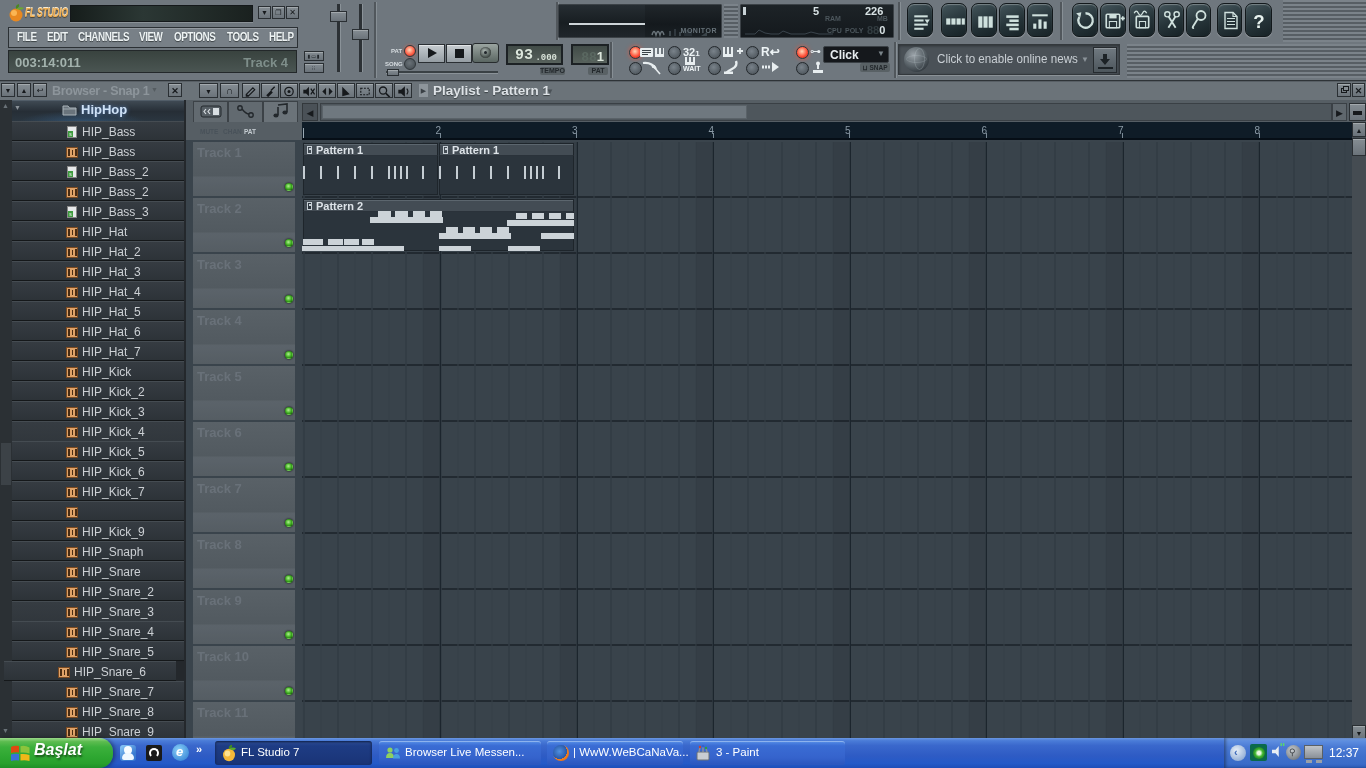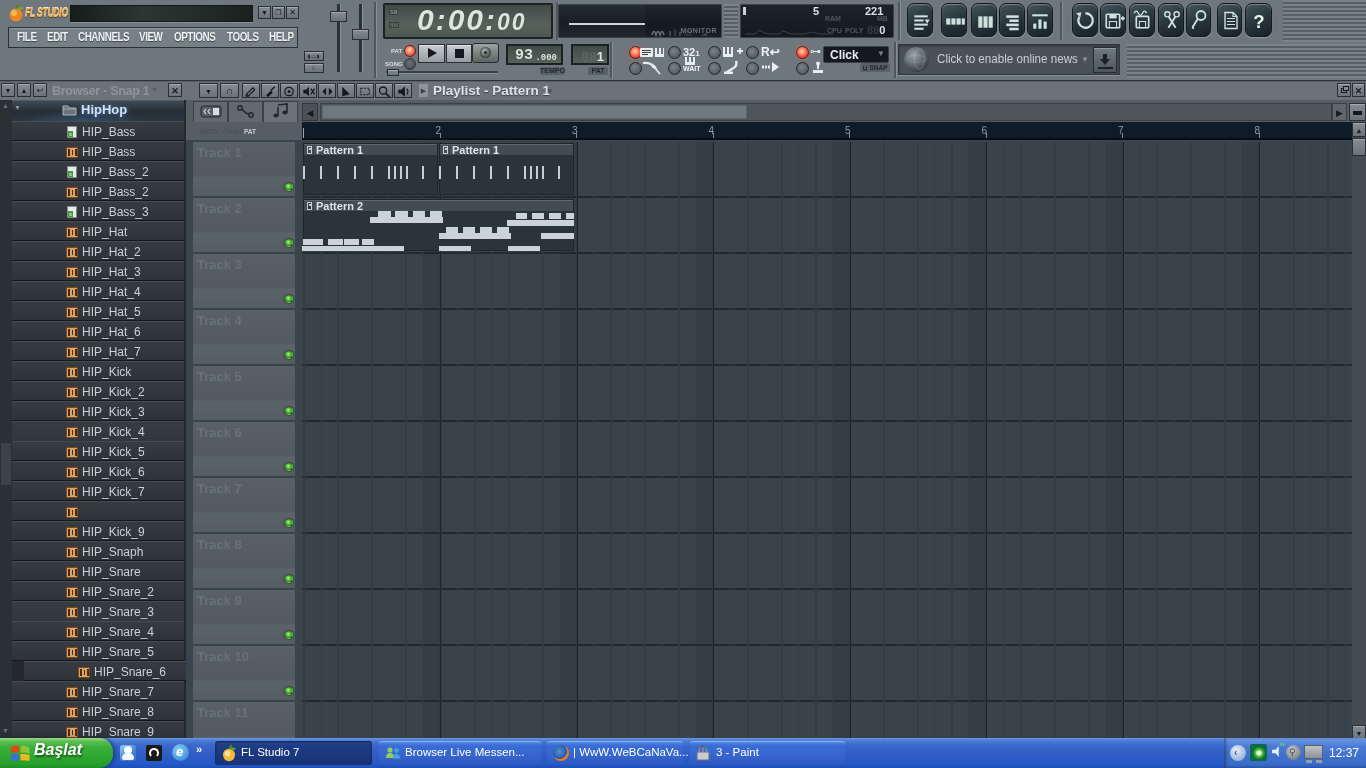--- a/index.html
+++ b/index.html
@@ -27,40 +27,39 @@
   <div class="abs" id="menuitems" style="left:8px;top:29px;width:290px;height:18px;font-weight:bold;font-size:13px;color:#eef3f4;text-shadow:0 1px 1px #3c4245;letter-spacing:-0.6px">
     <span class="abs mi" style="left:9px">FILE</span>
       <span class="abs mi" style="left:39px">EDIT</span>
       <span class="abs mi" style="left:70px">CHANNELS</span>
       <span class="abs mi" style="left:131px">VIEW</span>
       <span class="abs mi" style="left:166px">OPTIONS</span>
       <span class="abs mi" style="left:219px">TOOLS</span>
       <span class="abs mi" style="left:261px">HELP</span>
   </div>
 
+  <div class="abs" style="left:8px;top:50px;width:289px;height:23px;background:linear-gradient(#39433f,#4a5552);border:1px solid #23282a">
+    <span style="position:absolute;left:6px;top:4px;font-size:13px;font-weight:bold;color:#a3b2ad">003:14:011</span>
+    <span style="position:absolute;right:8px;top:4px;font-size:13px;font-weight:bold;color:#7e8e8a">Track 4</span>
+  </div>
   <div class="abs btn" style="left:304px;top:51px;width:20px;height:10px;font-size:5px;color:#23282c;text-align:center;line-height:9px;letter-spacing:1px">▮▭▮</div>
   <div class="abs btn" style="left:304px;top:63px;width:20px;height:10px;font-size:5px;color:#23282c;text-align:center;line-height:9px;letter-spacing:1px">⁝⁝</div>
 
   <div class="abs" style="left:337px;top:4px;width:4px;height:68px;background:#2c3135;border-right:1px solid #8a9298"></div>
   <div class="abs btn" style="left:330px;top:11px;width:17px;height:11px"></div>
   <div class="abs" style="left:359px;top:4px;width:4px;height:68px;background:#2c3135;border-right:1px solid #8a9298"></div>
   <div class="abs btn" style="left:352px;top:29px;width:17px;height:11px"></div>
 
   <div class="abs" style="left:374px;top:2px;width:2px;height:76px;background:#51575c;box-shadow:1px 0 0 #878f95"></div>
   <div class="abs" style="left:610px;top:42px;width:2px;height:36px;background:#51575c;box-shadow:1px 0 0 #878f95"></div>
   <div class="abs" style="left:894px;top:42px;width:2px;height:36px;background:#51575c;box-shadow:1px 0 0 #878f95"></div>
   <div class="abs" style="left:556px;top:2px;width:2px;height:38px;background:#51575c;box-shadow:1px 0 0 #878f95"></div>
   <div class="abs" style="left:898px;top:2px;width:2px;height:38px;background:#51575c;box-shadow:1px 0 0 #878f95"></div>
   <div class="abs" style="left:1060px;top:2px;width:2px;height:38px;background:#51575c;box-shadow:1px 0 0 #878f95"></div>
 
-  <div class="abs" style="left:383px;top:3px;width:170px;height:36px;background:linear-gradient(#414b47,#57615c 60%,#4e5853);border:2px solid #1c2124;border-radius:2px">
-    <span style="position:absolute;left:4px;top:4px;font-size:6px;font-weight:bold;color:#8a9a90;background:#37413c;padding:0 1px">S8</span>
-    <span style="position:absolute;left:4px;top:17px;font-size:6px;font-weight:bold;color:#66766c;background:#37413c;padding:0 1px">8M</span>
-    <span id="bigtime" style="position:absolute;left:32px;top:-2px;font-size:30px;font-weight:bold;font-style:italic;letter-spacing:2px;color:#dce6dc;text-shadow:0 0 1px #2e3834">0:00:<span style="font-size:23px">00</span></span>
-  </div>
 
   <div class="abs" style="left:391px;top:48px;font-size:6px;font-weight:bold;color:#d8dee2">PAT</div>
   <div class="abs" style="left:385px;top:61px;font-size:6px;font-weight:bold;color:#d8dee2">SONG</div>
   <div class="abs" style="left:404px;top:45px;width:12px;height:12px;border-radius:50%;background:radial-gradient(circle at 45% 40%,#ffd8b8,#ff6048 55%,#a02418);border:1px solid #30363a;box-shadow:0 0 3px rgba(255,90,60,.6)"></div>
   <div class="abs" style="left:404px;top:58px;width:12px;height:12px;border-radius:50%;background:radial-gradient(circle at 45% 40%,#6a7278,#3e464c);border:1px solid #30363a"></div>
   <div class="abs" style="left:418px;top:44px;width:27px;height:19px;background:linear-gradient(#c6ccd0,#959da3);border:1px solid #2a2f33;box-shadow:inset 0 1px 0 rgba(255,255,255,.5)">
       <div style="width:0;height:0;border-left:9px solid #16191c;border-top:5.5px solid transparent;border-bottom:5.5px solid transparent;margin:3px 0 0 9px"></div>
     </div>
   <div class="abs" style="left:446px;top:44px;width:26px;height:19px;background:linear-gradient(#c6ccd0,#959da3);border:1px solid #2a2f33;box-shadow:inset 0 1px 0 rgba(255,255,255,.5)">
       <div style="width:9px;height:9px;background:#16191c;margin:4px 0 0 8px"></div>
@@ -96,21 +95,21 @@
     <div style="position:absolute;right:4px;bottom:3px;font-size:7px;font-weight:bold;color:#657077;letter-spacing:.5px">MONITOR</div>
   </div>
   <div class="abs ridge" style="left:724px;top:4px;width:14px;height:34px"></div>
   <div class="abs" style="left:740px;top:4px;width:154px;height:34px;background:linear-gradient(#1d2327,#14191d);border:1px solid #3c4247;border-radius:1px">
     <div style="position:absolute;left:2px;top:2px;width:3px;height:8px;background:#c8d2d6"></div>
     <svg style="position:absolute;left:4px;bottom:2px" width="88" height="9" viewBox="0 0 88 9">
         <path d="M0 8 L10 8 L14 4 L20 7 L26 8 L34 8 L38 5 L46 8 L60 8 L66 6 L74 8 L88 8" stroke="#3a444c" fill="none" stroke-width="1"></path>
       </svg>
     <div style="position:absolute;left:72px;top:0px;font-size:11px;font-weight:bold;color:#d8e2e4">5</div>
     <div style="position:absolute;left:84px;top:10px;font-size:7px;font-weight:bold;color:#4c565c">RAM</div>
-    <div style="position:absolute;left:124px;top:0px;font-size:11px;font-weight:bold;color:#d8e2e4">221</div>
+    <div style="position:absolute;left:124px;top:0px;font-size:11px;font-weight:bold;color:#d8e2e4">226</div>
     <div style="position:absolute;left:136px;top:10px;font-size:7px;font-weight:bold;color:#4c565c">MB</div>
     <div style="position:absolute;left:86px;top:22px;font-size:7px;font-weight:bold;color:#4c565c">CPU</div>
     <div style="position:absolute;left:104px;top:22px;font-size:7px;font-weight:bold;color:#4c565c">POLY</div>
     <div style="position:absolute;left:126px;top:19px;font-size:11px;font-weight:bold;color:#323c40">88<span style="color:#d8e2e4">0</span></div>
   </div>
 
   <div id="knobs">
       <div class="abs" style="left:629px;top:46px;width:13px;height:13px;border-radius:50%;background:radial-gradient(circle at 45% 40%,#ffd8b8,#ff5038 55%,#a02418);border:1px solid #30363a;box-shadow:0 0 4px rgba(255,80,50,.7)"></div>
       <div class="abs" style="left:629px;top:62px;width:13px;height:13px;border-radius:50%;background:radial-gradient(circle at 42% 38%,#79828a,#454d53);border:1px solid #23282c"></div>
       <div class="abs" style="left:668px;top:46px;width:13px;height:13px;border-radius:50%;background:radial-gradient(circle at 42% 38%,#79828a,#454d53);border:1px solid #23282c"></div>
@@ -475,21 +474,21 @@
         <span style="position:absolute;left:70px;top:3px;font-size:12px;color:#ccd0d4">HIP_Snare_4</span>
       </div>
       <div class="abs" style="left:12px;top:559px;width:172px;height:20px;background:linear-gradient(#363c42,#2d3338);border-top:1px solid #454c52;border-bottom:1px solid #15181a">
         <span style="position:absolute;left:54px;top:5px;width:12px;height:11px;background:#dfa268;border:1px solid #7a4a22;display:inline-block">
           <span style="position:absolute;left:1px;top:1px;width:2px;height:7px;background:#4a2c12"></span>
           <span style="position:absolute;left:5px;top:2px;width:1px;height:5px;background:#4a2c12"></span>
           <span style="position:absolute;left:8px;top:1px;width:2px;height:7px;background:#4a2c12"></span>
         </span>
         <span style="position:absolute;left:70px;top:3px;font-size:12px;color:#ccd0d4">HIP_Snare_5</span>
       </div>
-      <div class="abs" style="left:24px;top:579px;width:172px;height:20px;background:linear-gradient(#363c42,#2d3338);border-top:1px solid #454c52;border-bottom:1px solid #15181a">
+      <div class="abs" style="left:4px;top:579px;width:172px;height:20px;background:linear-gradient(#363c42,#2d3338);border-top:1px solid #454c52;border-bottom:1px solid #15181a">
         <span style="position:absolute;left:54px;top:5px;width:12px;height:11px;background:#dfa268;border:1px solid #7a4a22;display:inline-block">
           <span style="position:absolute;left:1px;top:1px;width:2px;height:7px;background:#4a2c12"></span>
           <span style="position:absolute;left:5px;top:2px;width:1px;height:5px;background:#4a2c12"></span>
           <span style="position:absolute;left:8px;top:1px;width:2px;height:7px;background:#4a2c12"></span>
         </span>
         <span style="position:absolute;left:70px;top:3px;font-size:12px;color:#ccd0d4">HIP_Snare_6</span>
       </div>
       <div class="abs" style="left:12px;top:599px;width:172px;height:20px;background:linear-gradient(#363c42,#2d3338);border-top:1px solid #454c52;border-bottom:1px solid #15181a">
         <span style="position:absolute;left:54px;top:5px;width:12px;height:11px;background:#dfa268;border:1px solid #7a4a22;display:inline-block">
           <span style="position:absolute;left:1px;top:1px;width:2px;height:7px;background:#4a2c12"></span>

